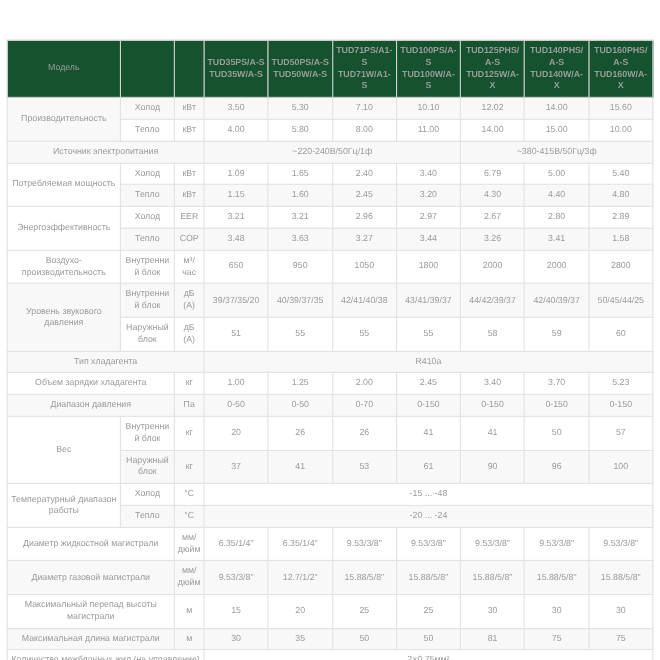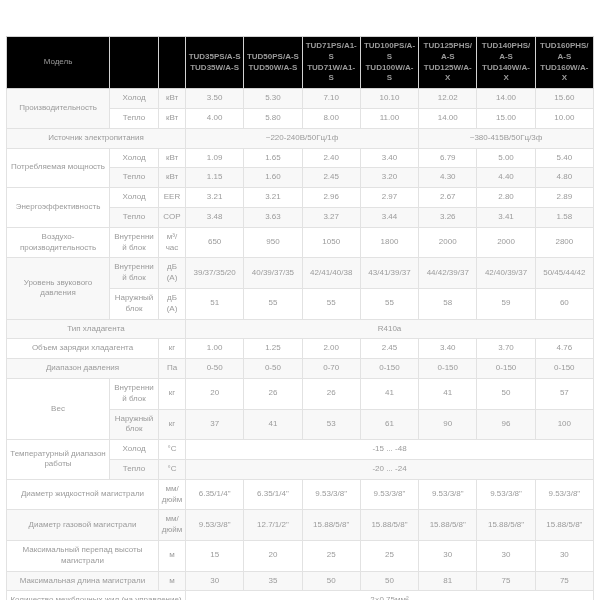--- a/index.html
+++ b/index.html
@@ -12,21 +12,21 @@
   table.specs{
     border-collapse:collapse;table-layout:fixed;width:588px;
   }
   table.specs td{
     border:1px solid #e2e2e2;
     font-size:8px;line-height:1.35;color:#9b9b9b;
     text-align:center;vertical-align:middle;
     padding:4px 2px;white-space:pre-line;word-wrap:break-word;
     background-clip:padding-box;
   }
-  tr.head td{background:#000000;border-color:#d2d2d2;}
+  tr.head td{background:#14532d;border-color:#d2d2d2;}
   td.mlabel{color:#53779e;font-weight:normal;font-size:9px;}
   td.model{color:#5f6770;font-weight:bold;font-size:8px;}
   td.label{color:#989898;}
   tbody tr:nth-child(even){background:#f8f8f8;}
   tbody tr.head{background:#e1e1e1;}
 </style>
 </head>
 <body>
 
 <div class="page">
@@ -153,21 +153,21 @@
         <tr>
           <td rowspan="2" class="label">Уровень звукового давления</td>
           <td class="sub">Внутренний блок</td>
           <td class="unit">дБ (А)</td>
           <td class="value">39/37/35/20</td>
           <td class="value">40/39/37/35</td>
           <td class="value">42/41/40/38</td>
           <td class="value">43/41/39/37</td>
           <td class="value">44/42/39/37</td>
           <td class="value">42/40/39/37</td>
-          <td class="value">50/45/44/42</td>
+          <td class="value">50/45/44/25</td>
         </tr>
         <tr>
           <td class="sub">Наружный блок</td>
           <td class="unit">дБ (А)</td>
           <td class="value">51</td>
           <td class="value">55</td>
           <td class="value">55</td>
           <td class="value">55</td>
           <td class="value">58</td>
           <td class="value">59</td>
@@ -179,21 +179,21 @@
         </tr>
         <tr>
           <td colspan="2" class="label">Объем зарядки хладагента</td>
           <td class="unit">кг</td>
           <td class="value">1.00</td>
           <td class="value">1.25</td>
           <td class="value">2.00</td>
           <td class="value">2.45</td>
           <td class="value">3.40</td>
           <td class="value">3.70</td>
-          <td class="value">4.76</td>
+          <td class="value">5.23</td>
         </tr>
         <tr>
           <td colspan="2" class="label">Диапазон давления</td>
           <td class="unit">Па</td>
           <td class="value">0-50</td>
           <td class="value">0-50</td>
           <td class="value">0-70</td>
           <td class="value">0-150</td>
           <td class="value">0-150</td>
           <td class="value">0-150</td>

